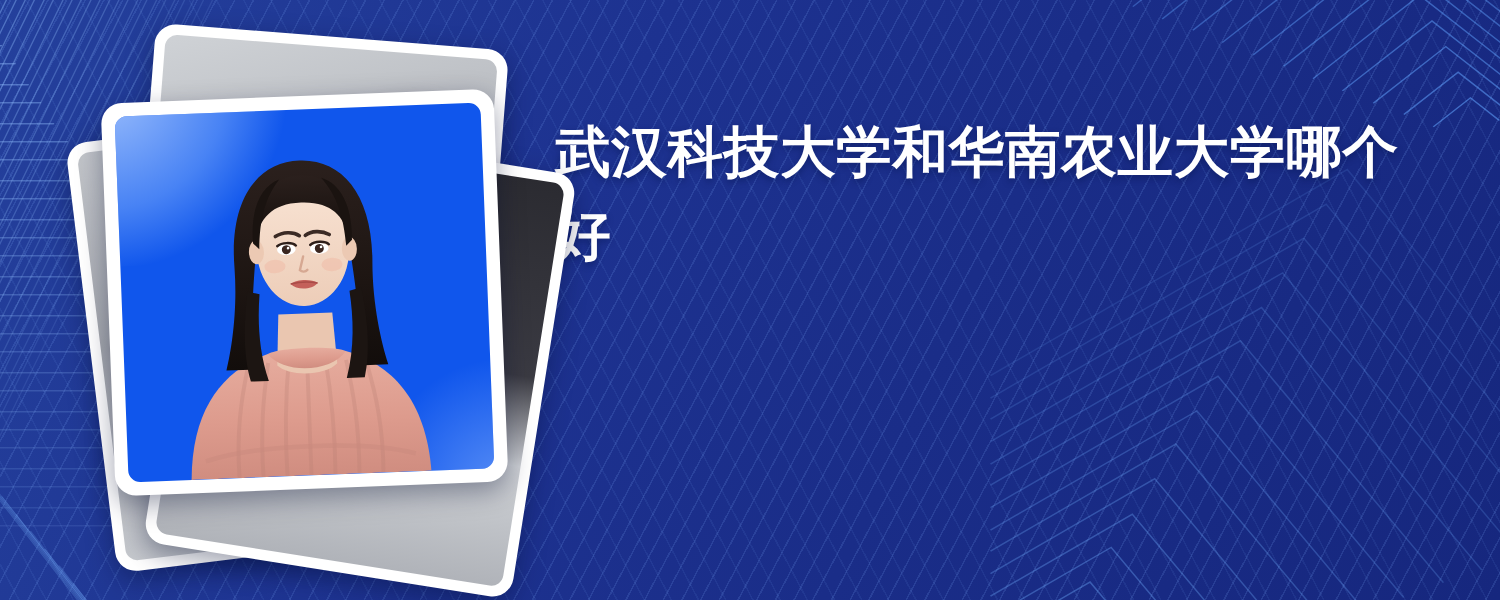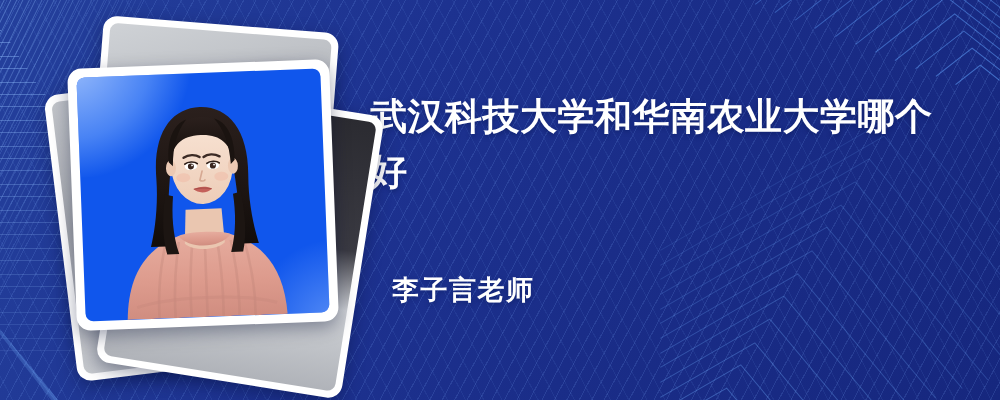--- a/index.html
+++ b/index.html
@@ -183,21 +183,21 @@
   
   .text-col {
     position: absolute;
     left: 370px;
     top: 0;
     width: 600px;
     height: 400px;
   }
   .headline {
     position: absolute;
-    top: 90px;
+    top: 75px;
     left: 0;
     width: 580px;
     color: #ffffff;
     font-size: 37px;
     font-weight: bold;
     line-height: 1.48;
     letter-spacing: 0.5px;
     text-shadow: 0 2px 5px rgba(5,18,70,0.45);
   }
   .author {
@@ -400,16 +400,15 @@
 
           <path d="M84 120 C80 146 80 164 84 180 L96 180 C90 160 90 140 92 122 Z" fill="#1c1512"></path>
           <path d="M160 120 C164 146 164 164 160 180 L148 180 C154 160 154 140 152 122 Z" fill="#1c1512"></path>
         </svg>
       </div>
     </div>
   </div>
 
   <div class="text-col">
     <div class="headline">武汉科技大学和华南农业大学哪个好</div>
-    <div class="author">李子言老师</div>
   </div>
 
 </div>
 
 </body></html>

